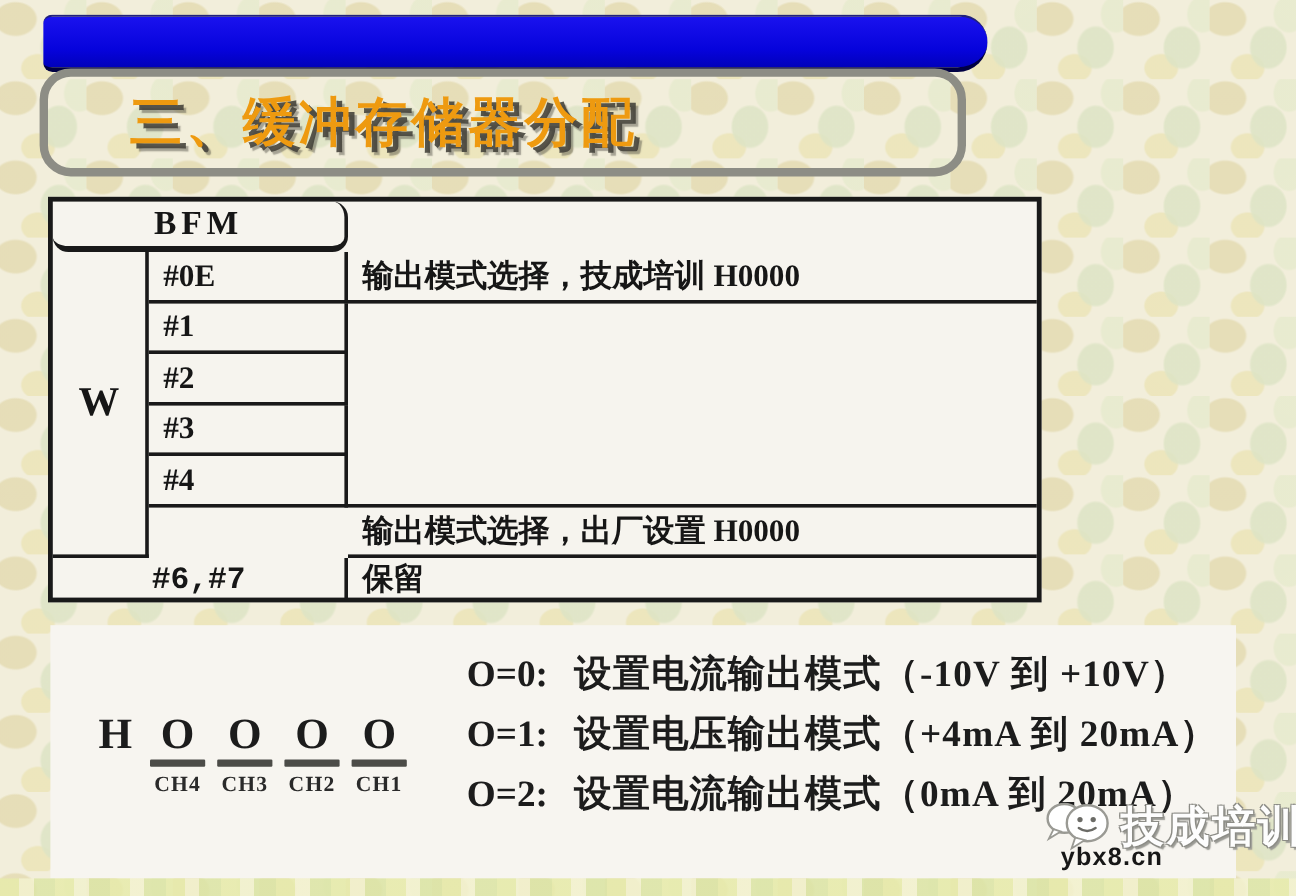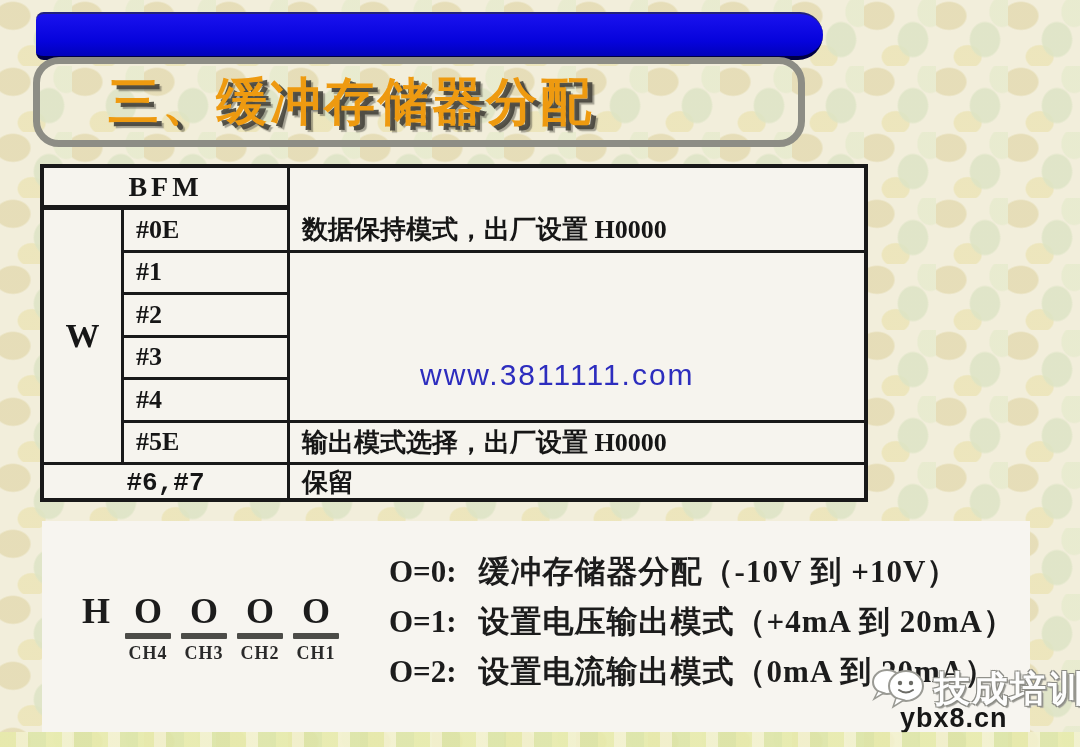--- a/index.html
+++ b/index.html
@@ -23,21 +23,21 @@
   }
   .title-box{
     position:absolute;left:33px;top:57px;width:772px;height:90px;
     border:7px solid #8d8d85;border-radius:26px;
     box-sizing:border-box;
     display:flex;align-items:center;
   }
   .title-text{
     margin-left:68px;
     font-family:"Liberation Sans",sans-serif;
-    font-size:51px;font-weight:bold;letter-spacing:3px;
+    font-size:44px;font-weight:bold;letter-spacing:3px;
     color:#ee9a10;
     text-shadow:5px 4px 0 rgba(70,68,60,.9), 7px 6px 1px rgba(70,68,60,.45);
     white-space:nowrap;
   }
   
   .bfm-table{
     position:absolute;left:40px;top:164px;width:828px;height:338px;
     box-sizing:border-box;border:4px solid #191919;background:#f6f4ee;
     display:grid;
     grid-template-columns:80px 166px 1fr;
@@ -45,21 +45,21 @@
     color:#161616;
   }
   .bfm-table .cell{
     box-sizing:border-box;
     border-right:3px solid #191919;border-bottom:3px solid #191919;
     display:flex;align-items:center;
     font-weight:bold;font-size:26px;
     padding-left:12px;white-space:nowrap;overflow:visible;
   }
   .cell.hdr{justify-content:center;padding-left:0;font-size:28px;letter-spacing:4px;border-bottom:5px solid #191919;}
-  .cell.hdr-bfm{grid-column:1 / 3;grid-row:1;}
+  .cell.hdr-bfm{grid-column:1 / 3;grid-row:1;border-radius:13px;}
   .cell.hdr-content{grid-column:3;grid-row:1;border-right:none;}
   .cell.wcell{grid-column:1;grid-row:2 / 8;justify-content:center;padding-left:0;font-size:34px;}
   .cell.num{grid-column:2;}
   .cell.cont{grid-column:3;border-right:none;}
   .cell.cont.merged{grid-row:3 / 7;border-bottom:3px solid #191919;}
   .cell.last-left{grid-column:1 / 3;grid-row:8;border-bottom:none;justify-content:center;padding-left:0;font-family:Liberation Mono, monospace;}
   .cell.last-cont{grid-row:8;border-bottom:none;}
   
   .center-watermark{
     position:absolute;left:420px;top:358px;
@@ -73,37 +73,37 @@
   }
   .hex-code{
     position:absolute;left:40px;top:70px;
     display:flex;align-items:flex-start;
   }
   .h-prefix{font-size:36px;font-weight:bold;line-height:40px;margin-right:10px;color:#1c1c1c;}
   .digit-group{width:56px;display:flex;flex-direction:column;align-items:center;}
   .digit{font-size:36px;font-weight:bold;line-height:40px;color:#1c1c1c;}
   .digit-bar{width:46px;height:6px;background:#4c4c48;margin-top:2px;border-radius:1px;}
   .ch-label{margin-top:4px;font-size:18px;font-weight:bold;letter-spacing:1px;color:#2a2a2a;}
-  .mode-notes{position:absolute;left:347px;top:26px;}
+  .mode-notes{position:absolute;left:347px;top:16px;}
   .note-line{height:50px;display:flex;align-items:center;white-space:nowrap;color:#1c1c1c;}
   .note-key{font-size:31px;font-weight:bold;margin-right:22px;font-family:"Liberation Serif",serif;}
   .note-text{font-size:31px;font-weight:bold;letter-spacing:1px;}
   
   .corner-watermark{position:absolute;left:868px;top:655px;width:212px;height:80px;}
   .brand-logo{position:absolute;left:2px;top:4px;}
   .brand-name{
     position:absolute;left:66px;top:10px;
     font-family:"Liberation Sans",sans-serif;
     font-size:36px;font-weight:bold;letter-spacing:2px;color:#fdfdfd;white-space:nowrap;
     text-shadow:-1px -1px 0 #8c8c86,1px -1px 0 #8c8c86,-1px 1px 0 #8c8c86,1px 1px 0 #8c8c86,2px 2px 1px #9a9a94;
   }
   .site-name{
-    position:absolute;left:32px;top:48px;
-    font-family:"Liberation Sans",sans-serif;
-    font-size:27px;font-weight:bold;color:#171717;letter-spacing:1px;
+    position:absolute;left:16px;top:48px;
+    font-family:"Liberation Sans",sans-serif;
+    font-size:21px;font-weight:bold;color:#171717;letter-spacing:1px;
   }
   
   .bottom-strip{
     position:absolute;left:0;bottom:0;width:1080px;height:15px;
     background:repeating-linear-gradient(90deg,#e7ebab 0 16px,#f3f2cf 16px 28px,#dce5a6 28px 46px);
     opacity:.85;
   }
 </style>
 </head>
 <body>
@@ -115,37 +115,35 @@
   <div class="title-box">
     <div class="title-text">三、缓冲存储器分配</div>
   </div>
 
   <div class="bfm-table">
     <div class="cell hdr hdr-bfm">BFM</div>
 
     <div class="cell wcell">W</div>
 
     <div class="cell num" style="grid-row:2">#0E</div>
-    <div class="cell cont" style="grid-row:2">数据保持模式，出厂设置 H0000</div>
+    <div class="cell cont" style="grid-row:2">输出模式选择，技成培训 H0000</div>
 
     <div class="cell num" style="grid-row:3">#1</div>
     <div class="cell cont merged"></div>
 
     <div class="cell num" style="grid-row:4">#2</div>
     <div class="cell num" style="grid-row:5">#3</div>
     <div class="cell num" style="grid-row:6">#4</div>
 
-    <div class="cell num" style="grid-row:7">#5E</div>
     <div class="cell cont" style="grid-row:7">输出模式选择，出厂设置 H0000</div>
 
     <div class="cell last-left">#6,#7</div>
     <div class="cell cont last-cont">保留</div>
   </div>
 
-  <div class="center-watermark">www.3811111.com</div>
 
   <div class="mode-panel">
     <div class="hex-code">
       <div class="h-prefix">H</div>
       <div class="digit-group">
         <div class="digit">O</div>
         <div class="digit-bar"></div>
         <div class="ch-label">CH4</div>
       </div>
       <div class="digit-group">
@@ -161,21 +159,21 @@
       <div class="digit-group">
         <div class="digit">O</div>
         <div class="digit-bar"></div>
         <div class="ch-label">CH1</div>
       </div>
     </div>
 
     <div class="mode-notes">
       <div class="note-line">
         <span class="note-key">O=0:</span>
-        <span class="note-text">缓冲存储器分配（-10V 到 +10V）</span>
+        <span class="note-text">设置电流输出模式（-10V 到 +10V）</span>
       </div>
       <div class="note-line">
         <span class="note-key">O=1:</span>
         <span class="note-text">设置电压输出模式（+4mA 到 20mA）</span>
       </div>
       <div class="note-line">
         <span class="note-key">O=2:</span>
         <span class="note-text">设置电流输出模式（0mA 到 20mA）</span>
       </div>
     </div>

